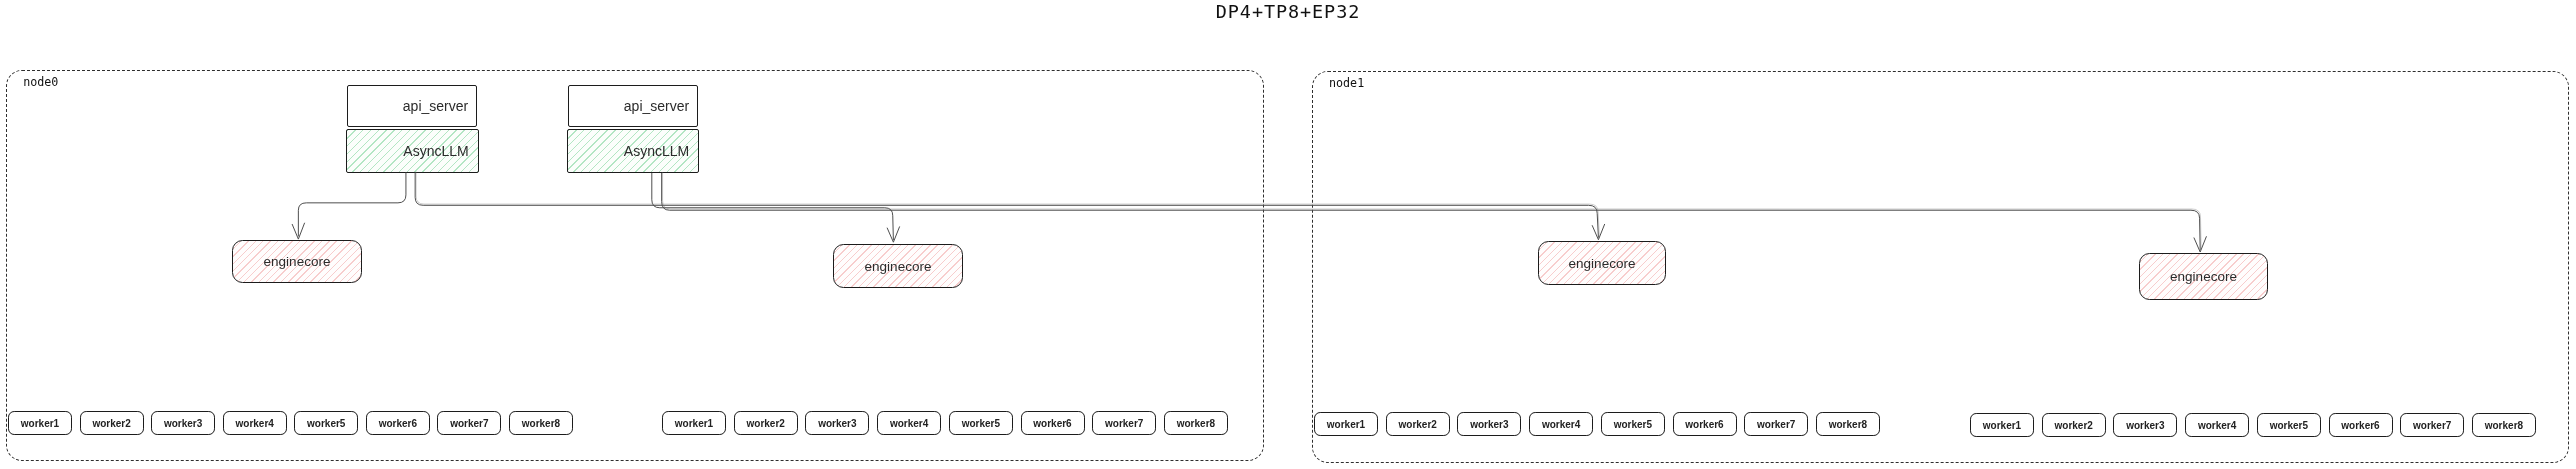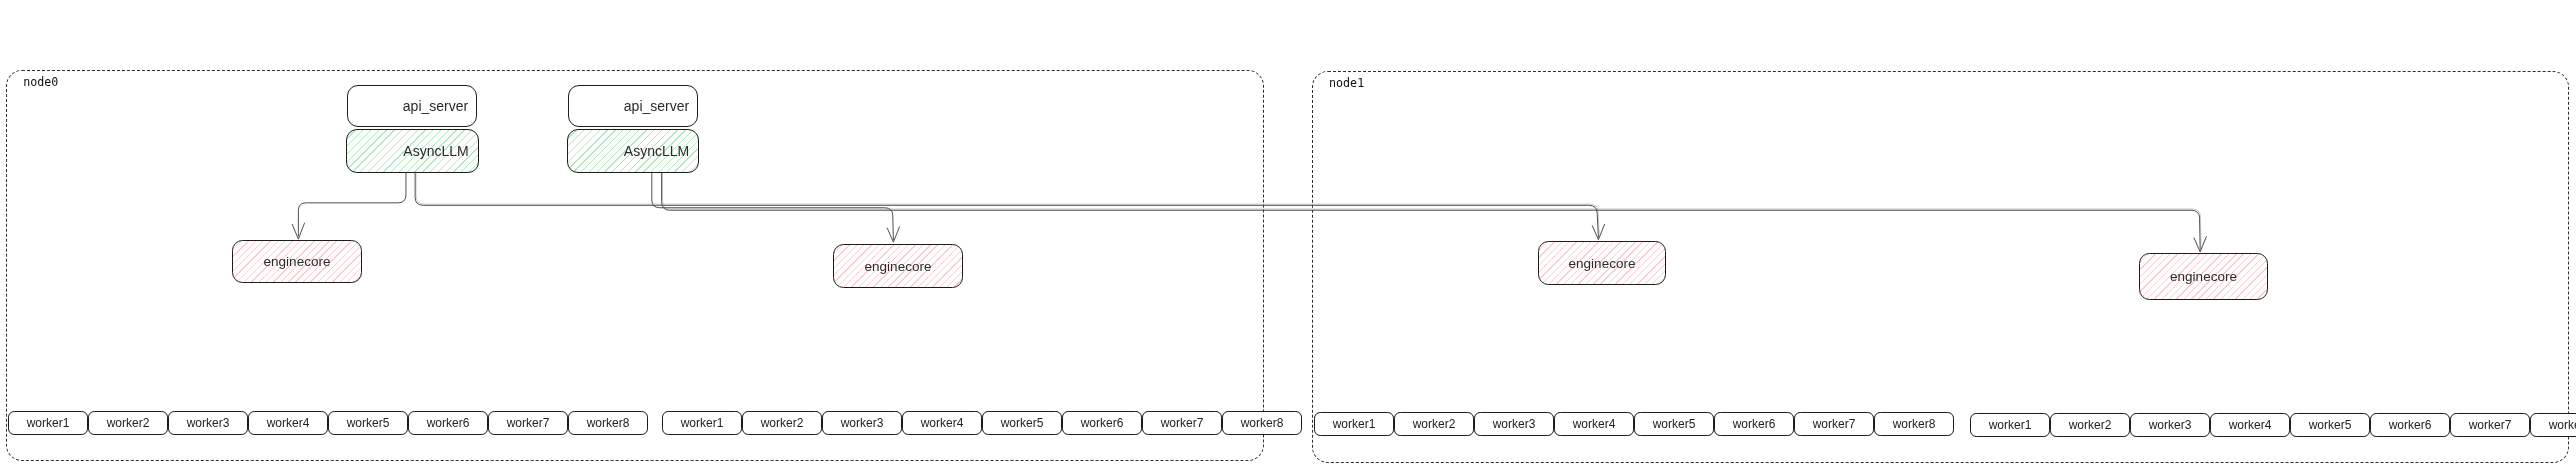--- a/index.html
+++ b/index.html
@@ -17,49 +17,50 @@
   }
   .node-label{
     position:absolute;top:4px;left:16px;font-size:11.7px;color:#111;
     font-family:"DejaVu Sans Mono","Liberation Mono",monospace;
   }
   .box{
     position:absolute;display:flex;align-items:center;justify-content:center;
     border:1.5px solid #1c1c1c;background:#ffffff;box-sizing:border-box;
     font-size:14px;color:#2b2b2b;
   }
-  .box.rounded-lg{border-radius:11px;padding-left:47px;}
+  .box.rounded-lg{border-radius:2px;padding-left:47px;}
   .hatch-green{
     background:
       repeating-linear-gradient(135deg, rgba(120,210,150,0.55) 0 1px, transparent 1px 5.5px),
       #fbfefb;
   }
   .hatch-pink{
     background:
       repeating-linear-gradient(135deg, rgba(240,158,158,0.5) 0 1px, transparent 1px 5.2px),
       #fffdfd;
     justify-content: center;
   }
   .enginecore{font-size:13.5px;border-radius:10.5px;}
   .wgroup{
     position:absolute;display:flex;justify-content:space-between;align-items:center;
   }
   .worker{
-    width:80px;height:24px;box-sizing:border-box;
+    width:64px;height:24px;box-sizing:border-box;
     border:1.2px solid #1c1c1c;border-radius:6.2px;background:#fff;
     display:flex;align-items:center;justify-content:center;
-    font-size:12px;color:#222;flex:0 0 auto;
+    font-size:10px;color:#222;flex:0 0 auto;font-weight:bold;
   }
   svg.edges{position:absolute;left:0;top:0;z-index:3;pointer-events:none;}
 </style>
 </head>
 <body>
 
 <div class="canvas">
 
+  <div class="title">DP4+TP8+EP32</div>
 
   <div class="node-box" style="left:6.2px;top:70px;width:1256px;height:389px;">
     <span class="node-label">node0</span>
   </div>
   <div class="node-box" style="left:1312px;top:71px;width:1255px;height:390px;">
     <span class="node-label">node1</span>
   </div>
 
   <div class="box rounded-lg" style="left:347px;top:85px;width:130px;height:42px;z-index:2;">
     <span>api_server</span>

